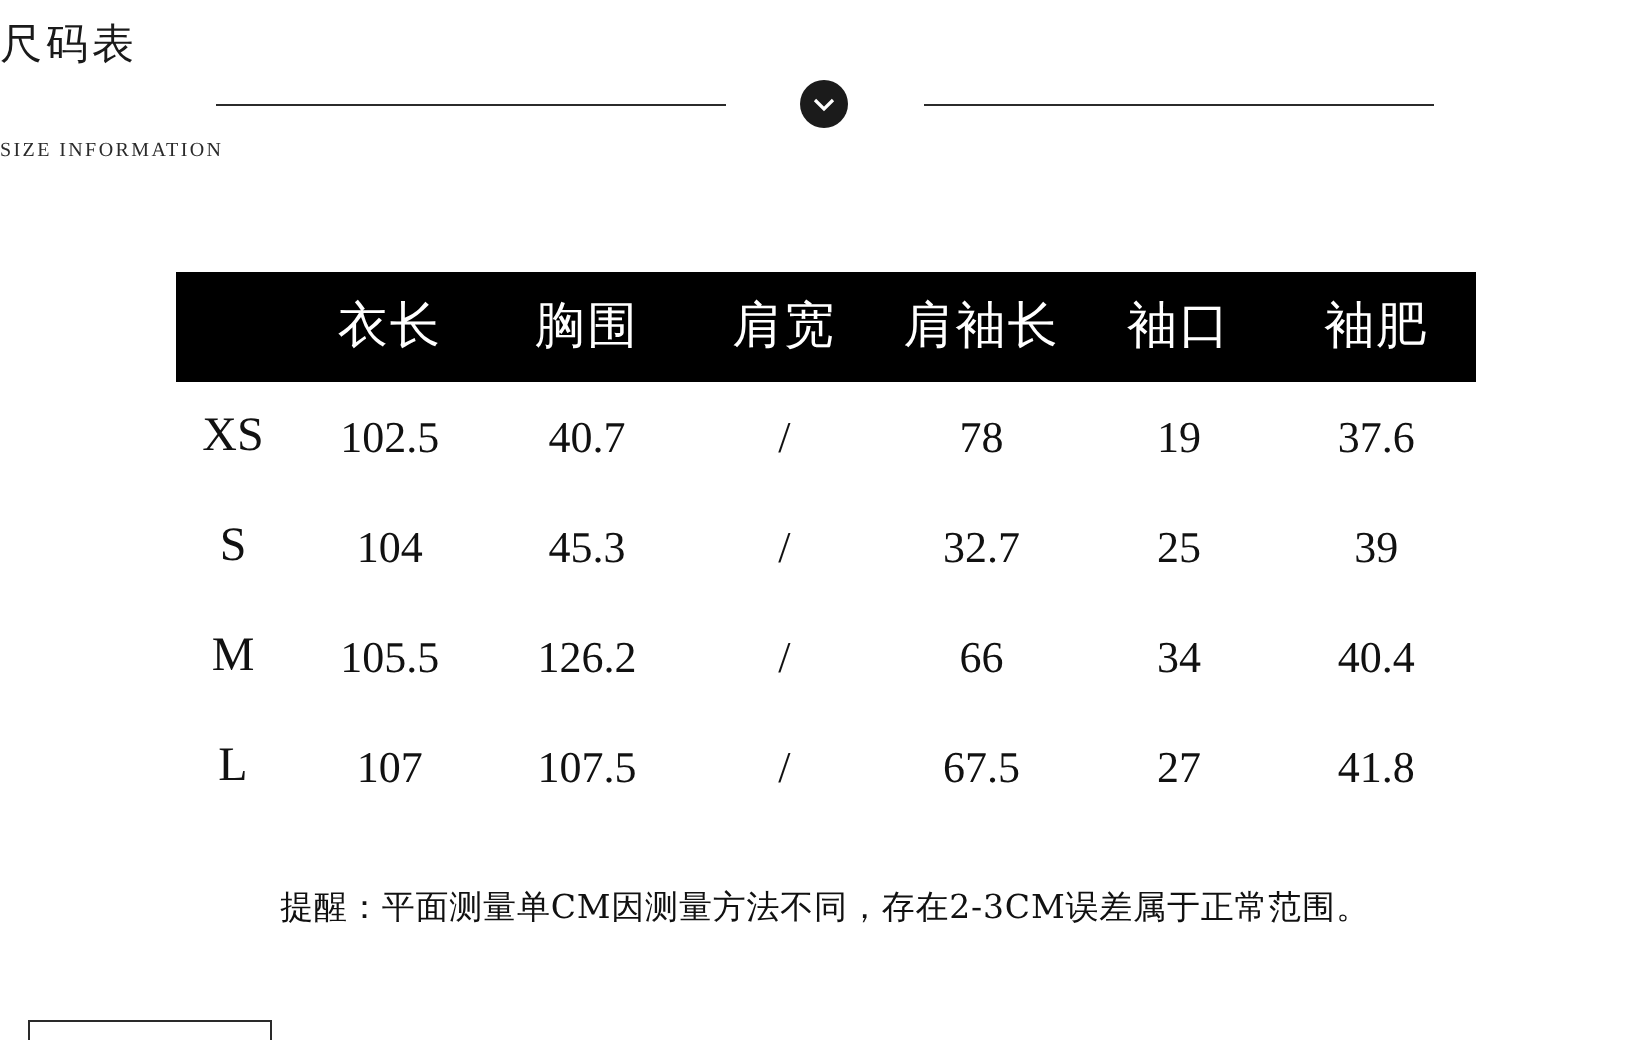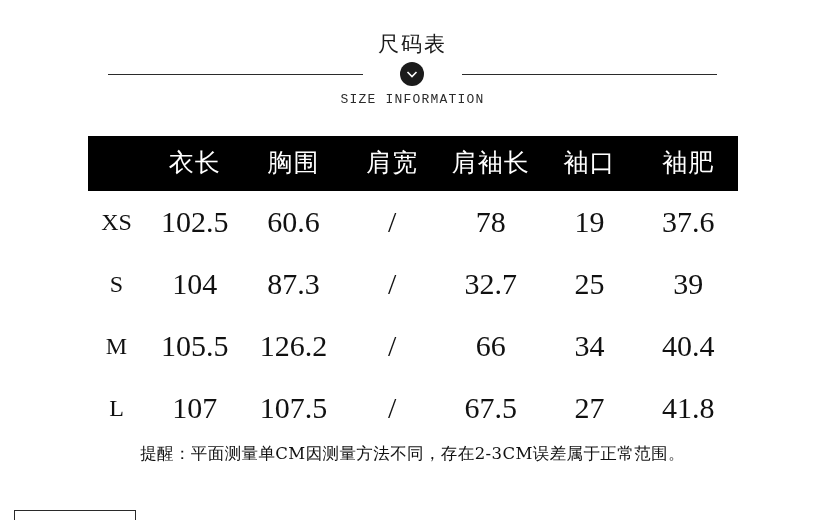--- a/index.html
+++ b/index.html
@@ -13,22 +13,22 @@
     font-family: "Liberation Serif", "DejaVu Serif", serif;
     color: #000000;
     overflow: hidden;
     position: relative;
   }
 
   
   .header {
     position: relative;
     width: 825px;
-    padding-top: 30px;
-    text-align: center;
+    padding-top: 8px;
+    text-align: left;
   }
   .header-title-cn {
     font-size: 21px;
     letter-spacing: 2px;
     line-height: 28px;
     color: #1a1a1a;
     font-family: "DejaVu Serif", "Liberation Serif", serif;
   }
   .rule-row {
     position: relative;
@@ -49,24 +49,24 @@
     left: 400px;
     top: 0px;
     width: 24px;
     height: 24px;
     border-radius: 50%;
     background: #1b1b1b;
   }
   .chev-circle svg { display: block; margin: 0 auto; }
   .header-title-en {
     margin-top: 6px;
-    font-size: 13px;
+    font-size: 10px;
     letter-spacing: 1.2px;
     color: #2b2b2b;
-    font-family: Liberation Mono, monospace;
+    font-family: Liberation Serif, serif;
   }
 
   
   .table-wrap {
     position: absolute;
     left: 0;
     top: 136px;
     width: 825px;
   }
   table.size-table {
@@ -85,21 +85,21 @@
     text-align: center;
     padding: 10px 0 12px 0;
     font-family: "DejaVu Serif", "Liberation Serif", serif;
     letter-spacing: 1px;
   }
   table.size-table thead th.corner {
     width: 58px;
   }
   table.size-table tbody td {
     text-align: center;
-    font-size: 30px;
+    font-size: 22px;
     color: #111111;
     padding: 14px 0 14px 0;
     font-family: "Liberation Serif", "DejaVu Serif", serif;
   }
   table.size-table tbody td.size-label {
     font-size: 24px;
   }
 
   .note {
     position: absolute;
@@ -154,30 +154,30 @@
         <th>肩宽</th>
         <th>肩袖长</th>
         <th>袖口</th>
         <th>袖肥</th>
       </tr>
     </thead>
     <tbody>
       <tr>
         <td class="size-label">XS</td>
         <td>102.5</td>
-        <td>60.6</td>
+        <td>40.7</td>
         <td>/</td>
         <td>78</td>
         <td>19</td>
         <td>37.6</td>
       </tr>
       <tr>
         <td class="size-label">S</td>
         <td>104</td>
-        <td>87.3</td>
+        <td>45.3</td>
         <td>/</td>
         <td>32.7</td>
         <td>25</td>
         <td>39</td>
       </tr>
       <tr>
         <td class="size-label">M</td>
         <td>105.5</td>
         <td>126.2</td>
         <td>/</td>

